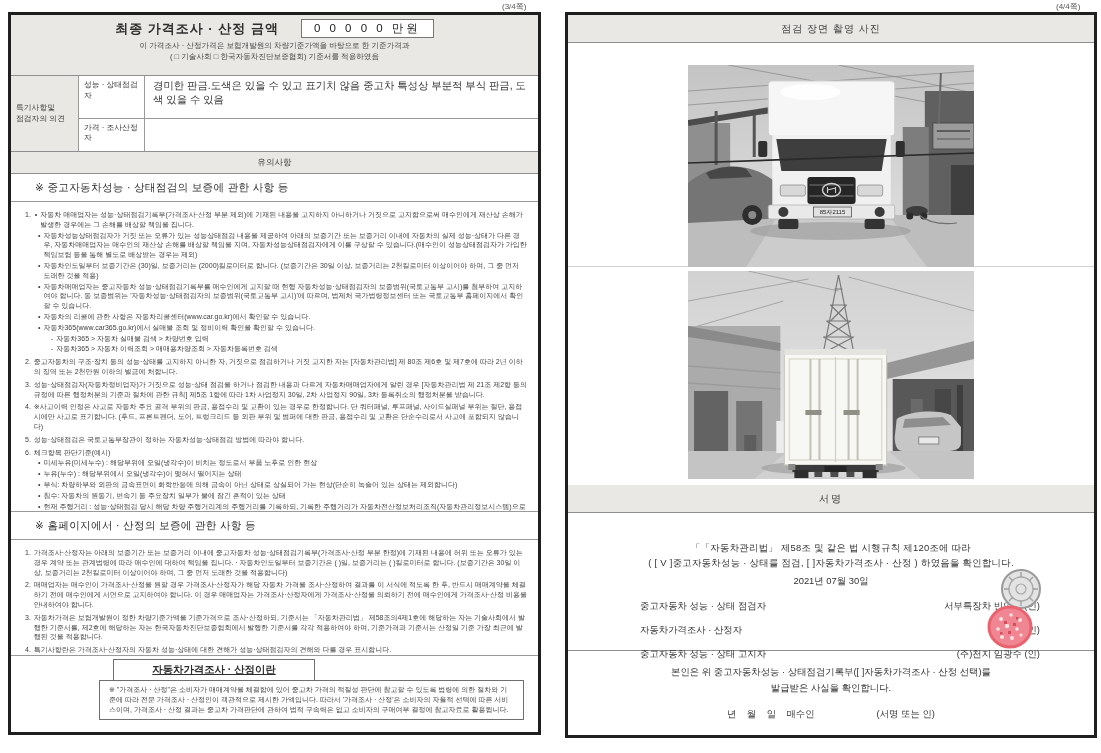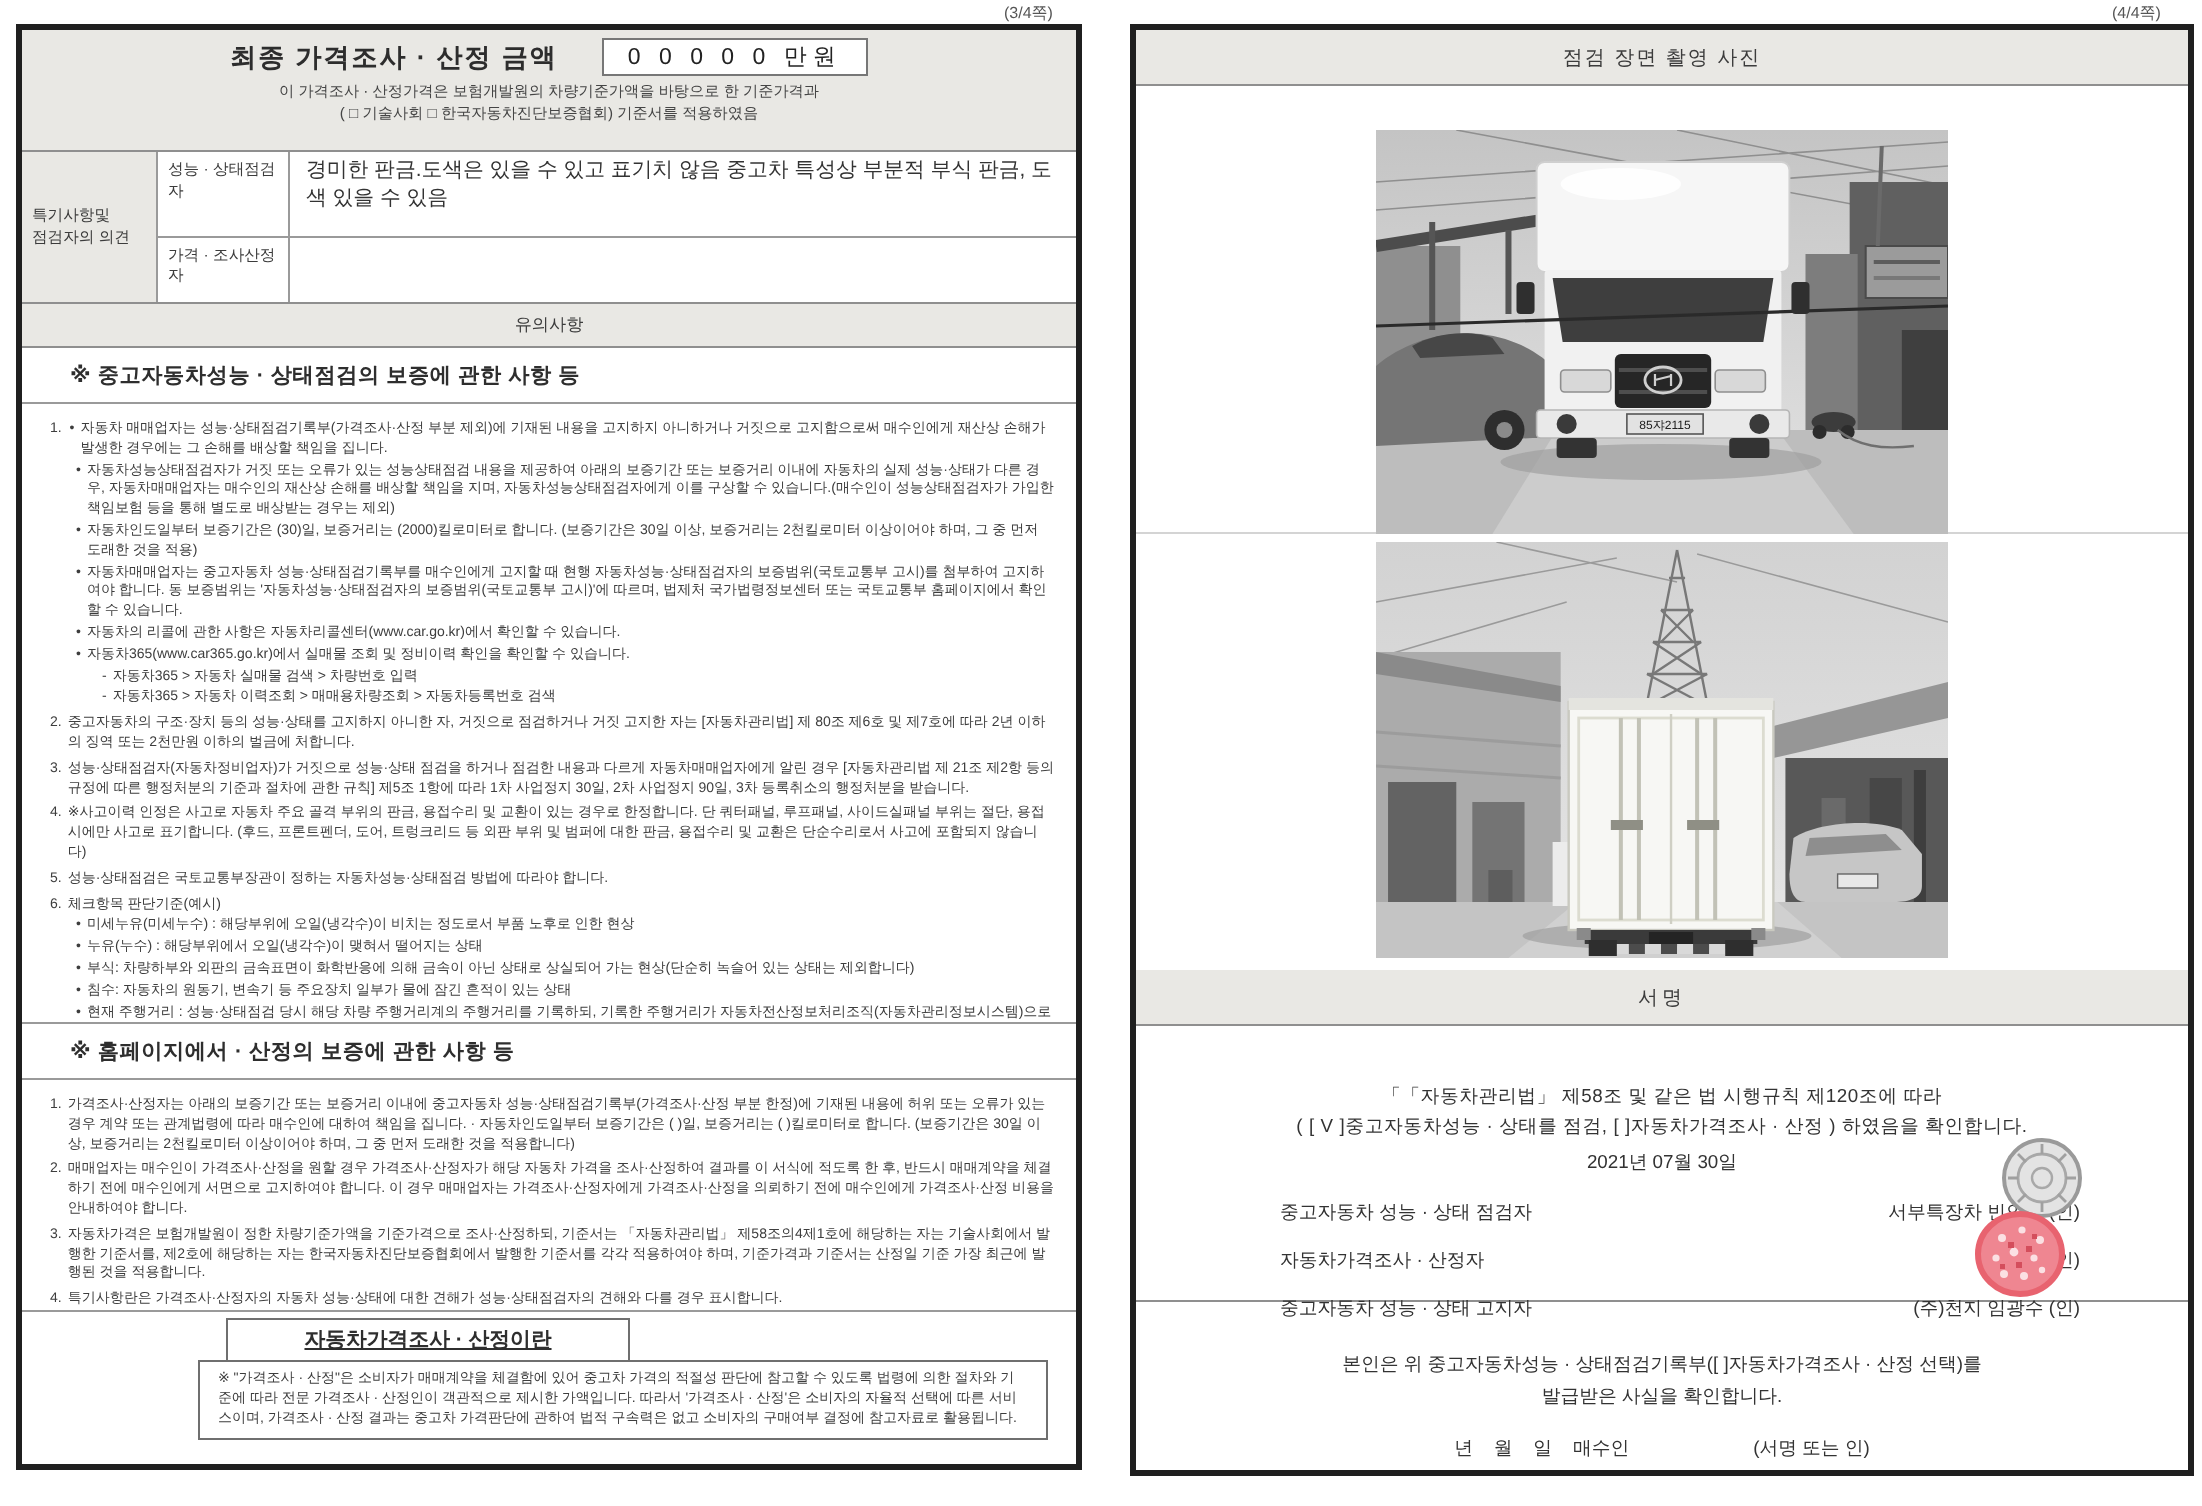--- a/index.html
+++ b/index.html
@@ -27,21 +27,21 @@
   .op-label{width:68px;flex:none;background:#e9e8e4;border-right:1px solid #9a9a9a;display:flex;flex-direction:column;justify-content:center;padding-left:5px;box-sizing:border-box;line-height:1.4;}
   .op-rows{flex:1;display:flex;flex-direction:column;}
   .op-row{flex:1;display:flex;min-height:0;}
   .op-row.r1{flex:1.3;}
   .op-row+.op-row{border-top:1px solid #9a9a9a;}
   .op-sub{width:66px;flex:none;border-right:1px solid #9a9a9a;padding:4px 3px 0 5px;box-sizing:border-box;line-height:1.35;}
   .op-val{flex:1;padding:3px 8px 0;font-size:10.4px;line-height:1.35;color:#333;}
 
   .graybar{flex:none;background:#e9e8e4;text-align:center;font-size:8.6px;padding:5px 0 4px;color:#3c3c3c;border-bottom:1px solid #8f8f8f;}
 
-  .sec-title{flex:none;font-weight:bold;font-size:10.6px;color:#2e2e2e;padding:7px 0 6px 24px;border-bottom:1px solid #9a9a9a;letter-spacing:.3px;background:#fff;}
+  .sec-title{flex:none;font-weight:normal;font-size:10.6px;color:#2e2e2e;padding:7px 0 6px 24px;border-bottom:1px solid #9a9a9a;letter-spacing:.3px;background:#fff;}
 
   .n-body{box-sizing:border-box;padding:5px 10px 3px 14px;font-size:7px;line-height:1.4;color:#3d3d3d;overflow:hidden;border-bottom:1px solid #9a9a9a;}
   .n-b1{flex:1;min-height:0;}
   .n-b2{flex:none;height:116px;}
   .n-row{display:flex;margin-top:1px;}
   .n-m{flex:none;white-space:pre;margin-right:3px;}
   .n-t{flex:1;}
 
   .defwrap{flex:none;height:76px;box-sizing:border-box;padding:3px 14px 0 88px;position:relative;}
   .def-title{position:relative;z-index:2;width:200px;margin-left:14px;background:#fff;border:1px solid #6f6f6f;text-align:center;font-weight:bold;font-size:10.4px;color:#2e2e2e;padding:3px 0;text-decoration:underline;}
@@ -61,21 +61,21 @@
   .sign-bar{font-size:10px;padding:7px 0 6px;letter-spacing:2px;}
   .sig-content{flex:none;height:137px;position:relative;font-size:9.4px;color:#333;}
   .law{text-align:center;line-height:15px;letter-spacing:.3px;}
   .law.l1{margin-top:27px;}
   .sig-date{text-align:center;margin-top:4px;line-height:14px;}
   .sig-row{display:flex;justify-content:space-between;padding:0 54px 0 72px;margin-top:11px;line-height:13px;}
   .stamp{position:absolute;}
   .stamp.gray{left:432px;top:55px;width:42px;height:42px;}
   .stamp.red{left:419px;top:92px;width:46px;height:44px;}
 
-  .confirm{flex:1;border-top:1px solid #8f8f8f;text-align:center;font-size:9.4px;color:#333;padding-top:23px;line-height:1.65;}
+  .confirm{flex:1;border-top:1px solid #8f8f8f;text-align:center;font-size:9.4px;color:#333;padding-top:13px;line-height:1.65;}
   .buyer-row{margin-top:11px;display:flex;justify-content:center;gap:62px;}
   .buyer-row span{white-space:pre;}
 </style>
 </head>
 <body>
 
 <div class="page-label pl-left">(3/4쪽)</div>
 <div class="page-label pl-right">(4/4쪽)</div>
 
 <section class="page page-l">

